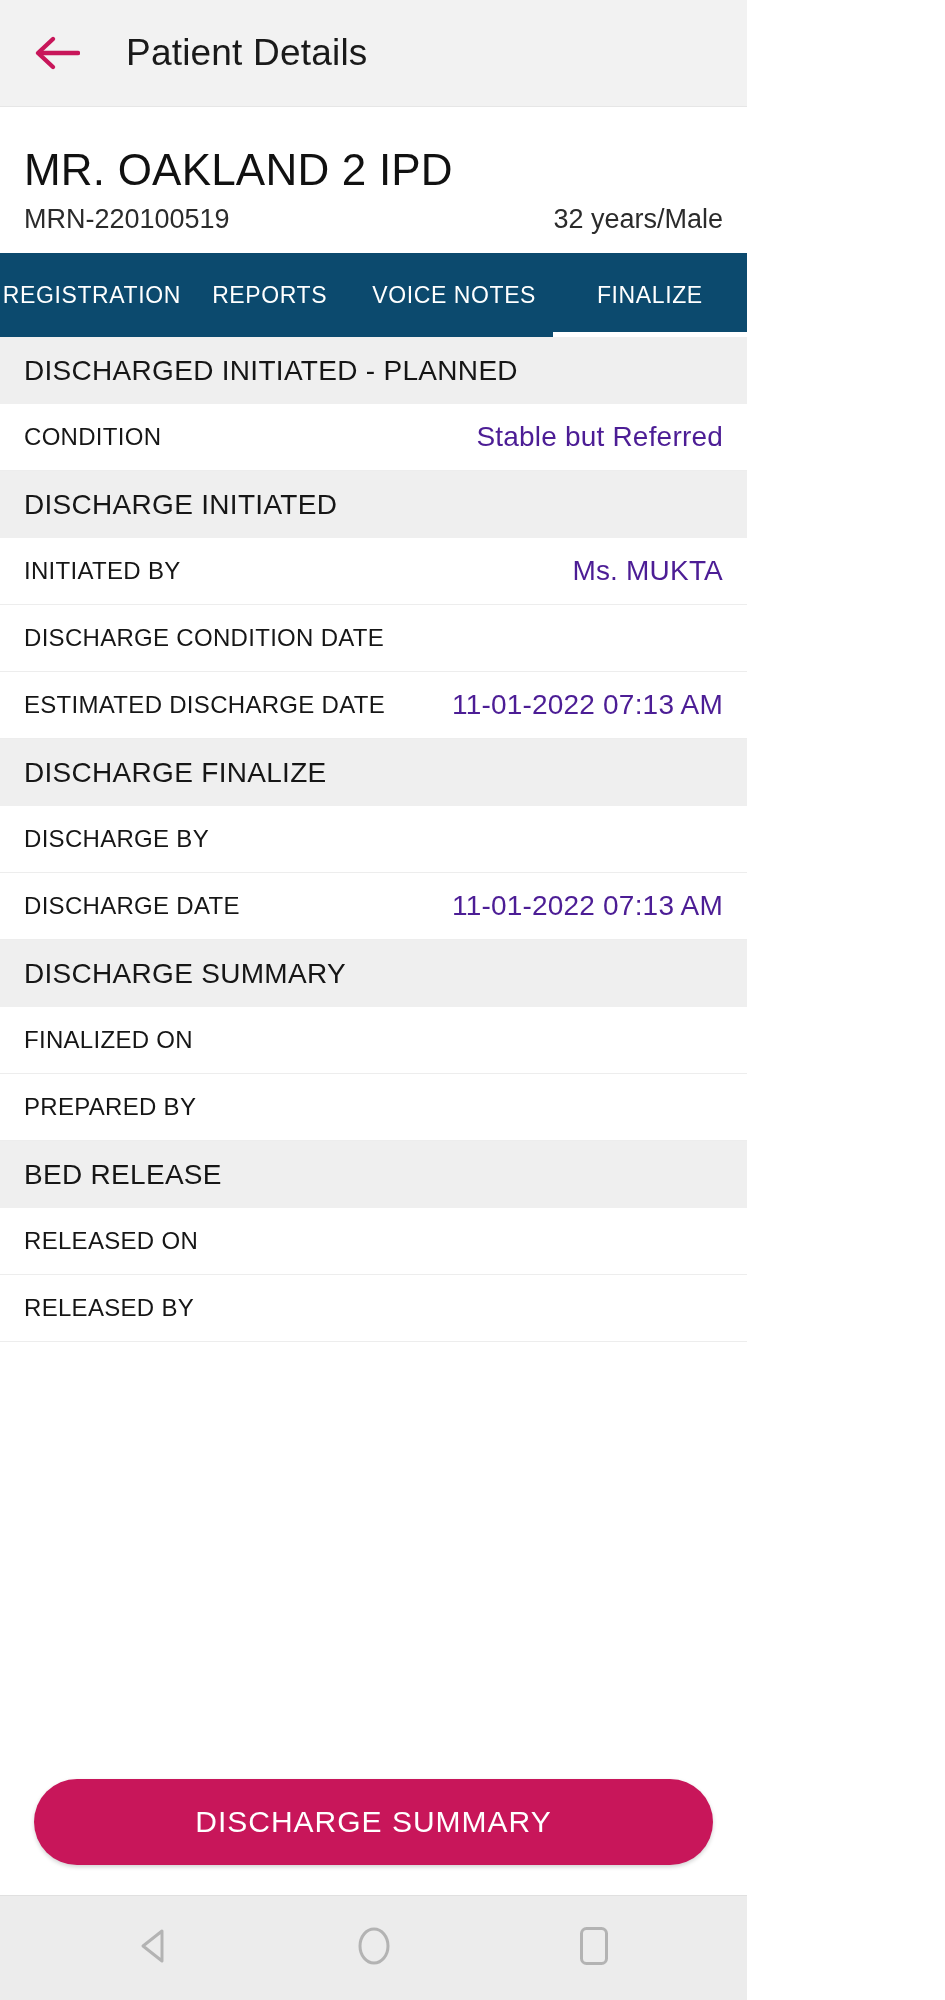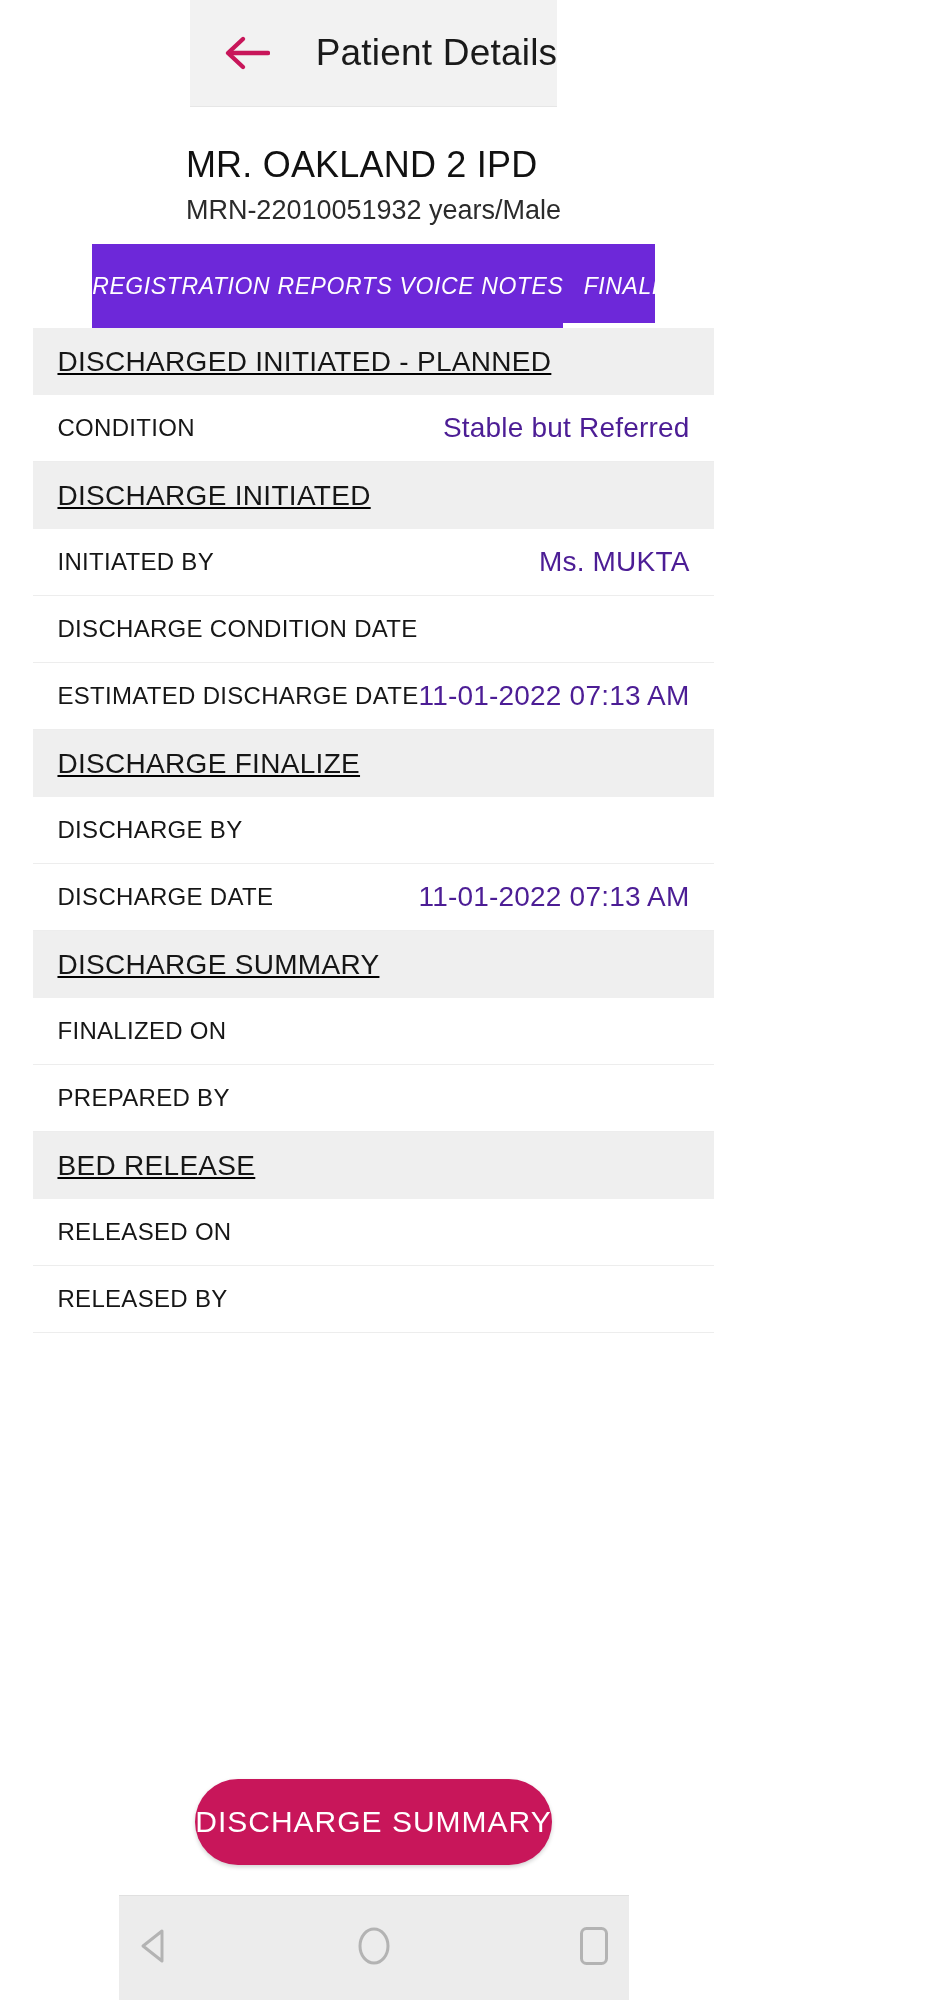--- a/index.html
+++ b/index.html
@@ -10,21 +10,20 @@
     font-family: "Liberation Sans", sans-serif;
     -webkit-font-smoothing: antialiased;
   }
   .screen {
     width: 747px;
     height: 2000px;
     display: flex;
     flex-direction: column;
     background: #ffffff;
     overflow: hidden;
-    align-items: center;
   }
 
   
   .appbar {
     height: 107px;
     flex: 0 0 107px;
     background: #f2f2f2;
     display: flex;
     align-items: center;
     padding-left: 26px;
@@ -47,21 +46,21 @@
     letter-spacing: 0.2px;
   }
 
   
   .patient-block {
     background: #ffffff;
     padding: 38px 24px 18px 24px;
     flex: 0 0 auto;
   }
   .patient-name {
-    font-size: 36px;
+    font-size: 44px;
     color: #111111;
     font-weight: 400;
     letter-spacing: 0.2px;
     line-height: 1.12;
   }
   .patient-sub {
     display: flex;
     justify-content: space-between;
     align-items: baseline;
     margin-top: 10px;
@@ -72,27 +71,26 @@
     font-weight: 400;
   }
   .patient-demo {
     font-size: 27px;
     color: #2b2b2b;
     font-weight: 400;
   }
 
   
   .tabs {
-    background: #6d28d9;
+    background: #0c4a6e;
     height: 84px;
     flex: 0 0 84px;
     display: flex;
     align-items: stretch;
     position: relative;
-    font-style: italic;
   }
   .tab {
     flex: 1 1 auto;
     display: flex;
     align-items: center;
     justify-content: center;
     color: #ffffff;
     font-size: 23px;
     letter-spacing: 0.6px;
     cursor: pointer;
@@ -119,21 +117,20 @@
     display: flex;
     flex-direction: column;
   }
   .section-header {
     background: #efefef;
     height: 67px;
     display: flex;
     align-items: center;
     padding: 8px 24px;
     flex: 0 0 67px;
-    text-decoration: underline;
   }
   .section-header-text {
     font-size: 28px;
     color: #161616;
     letter-spacing: 0.3px;
   }
   .row {
     height: 67px;
     flex: 0 0 67px;
     background: #ffffff;

